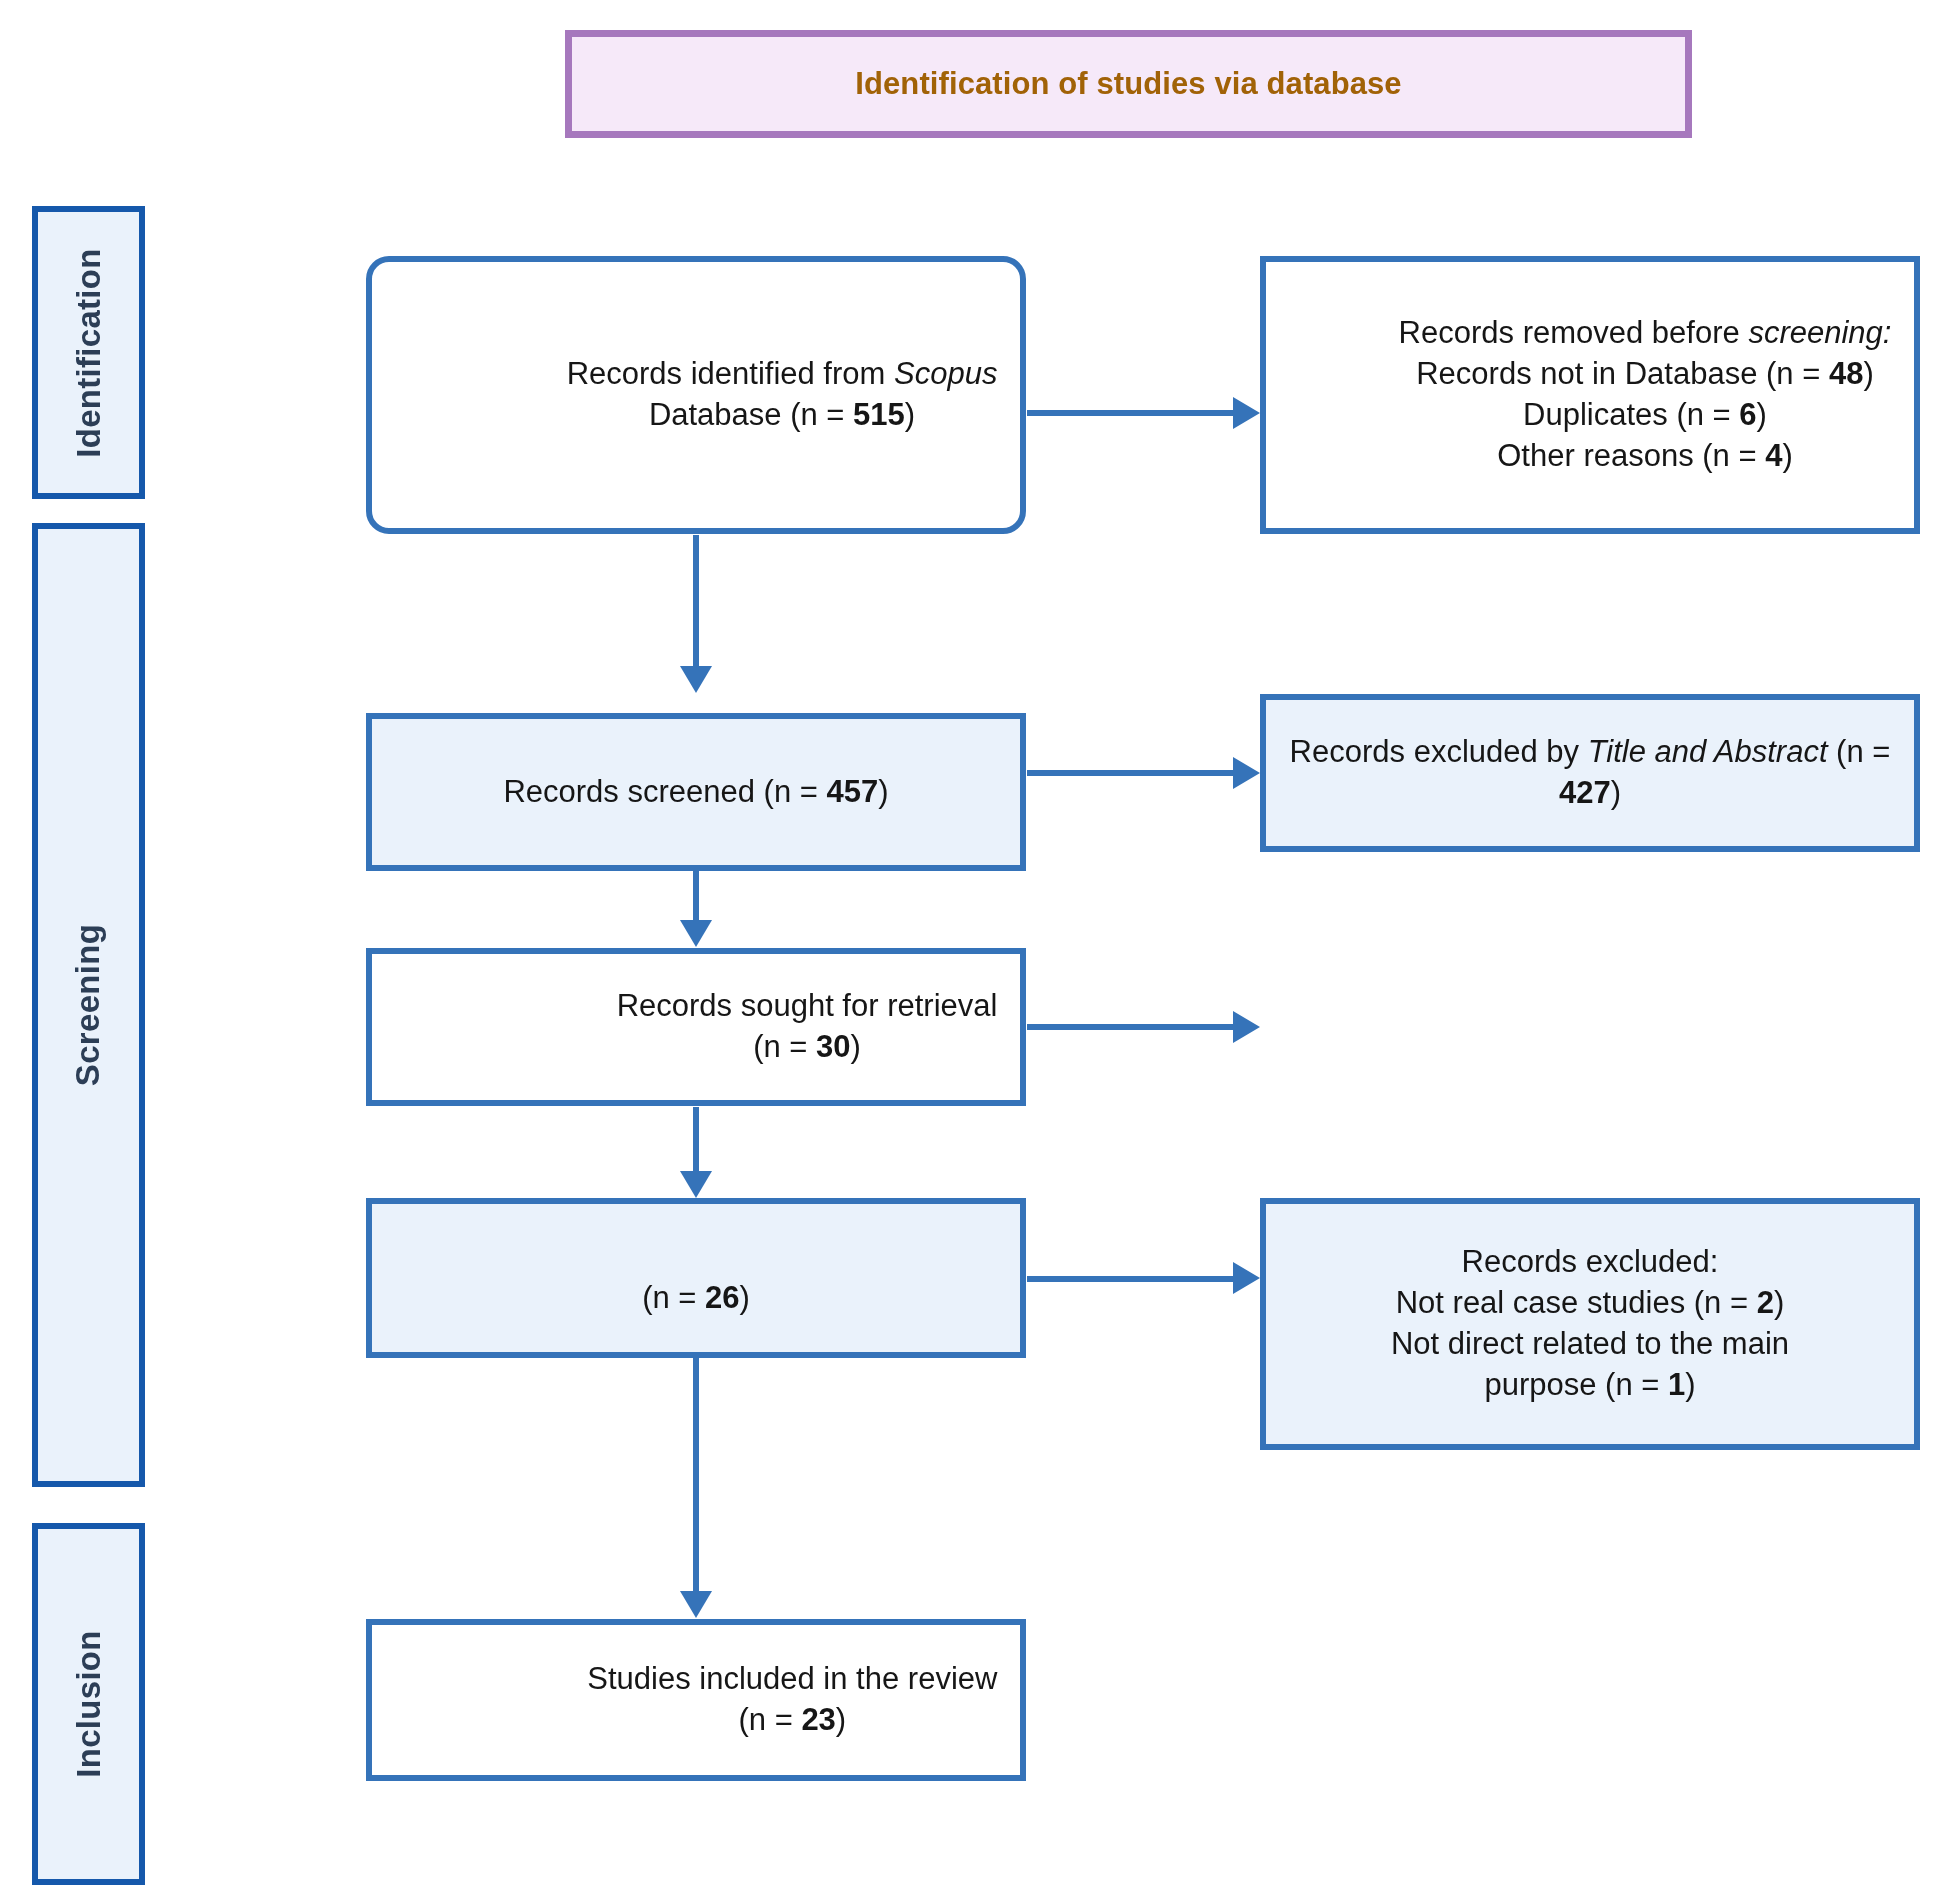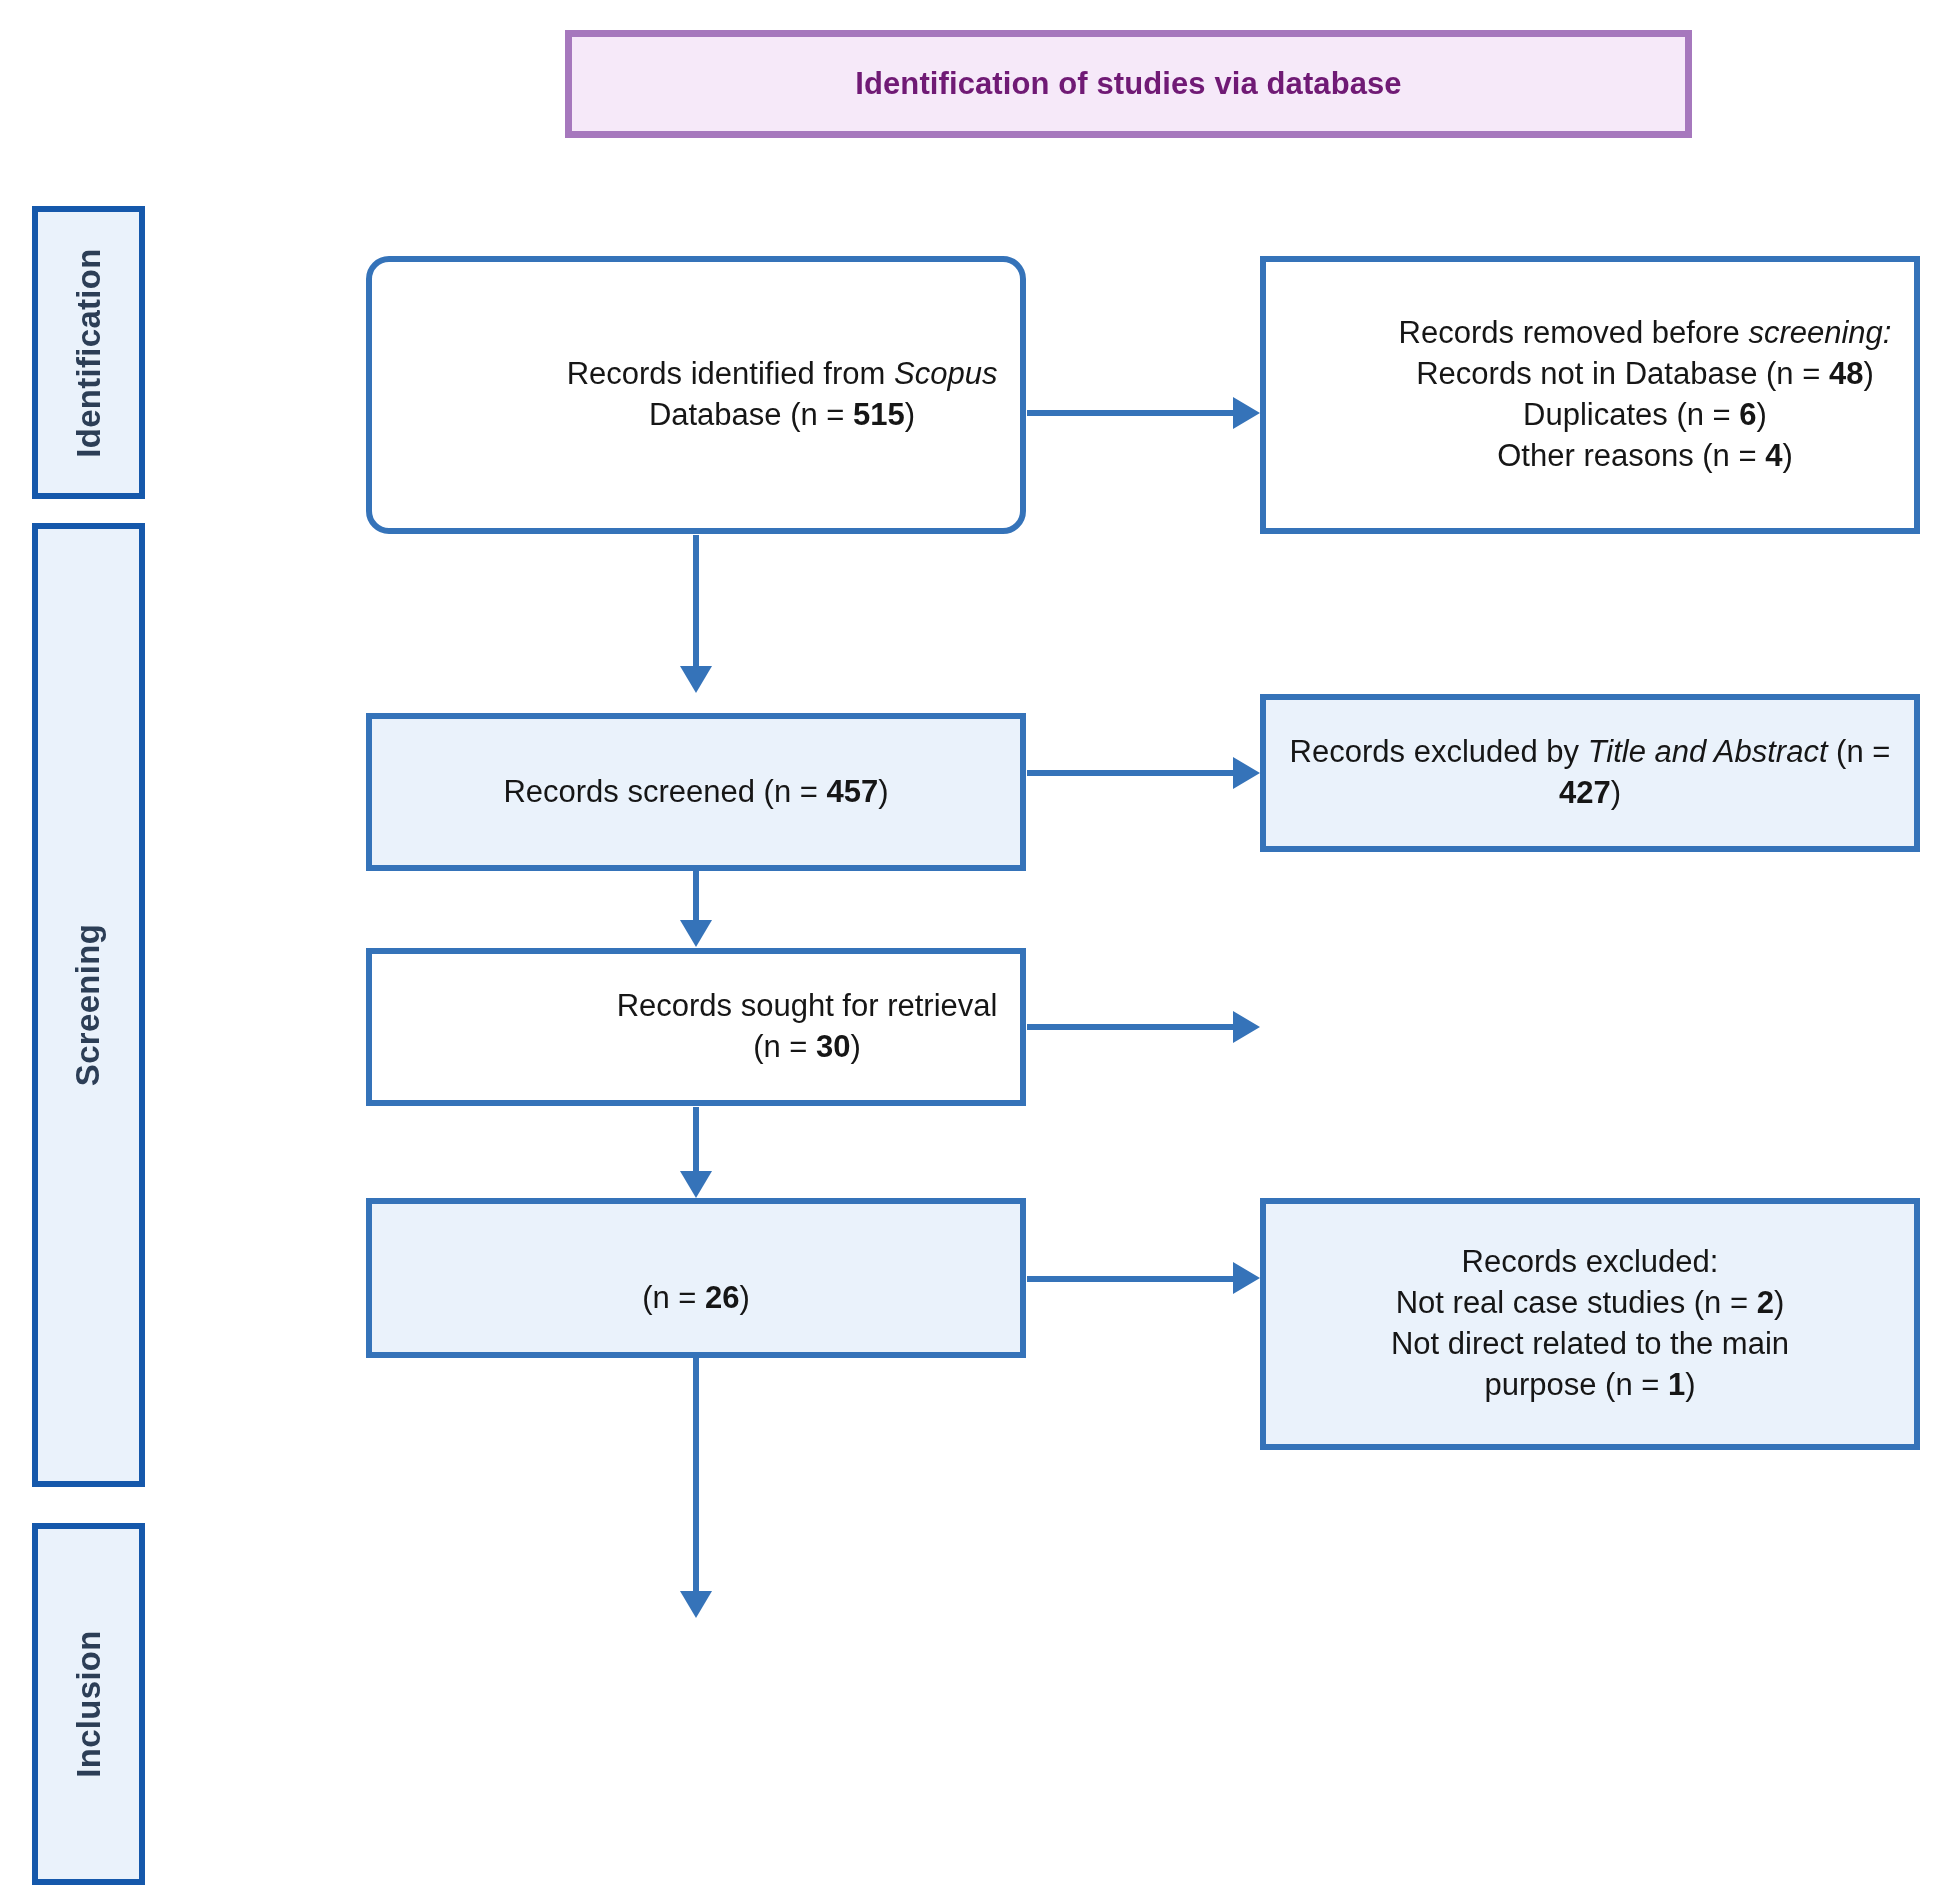--- a/index.html
+++ b/index.html
@@ -11,21 +11,21 @@
 
   
   .title-box{
     position:absolute;left:565px;top:30px;width:1127px;height:108px;
     box-sizing:border-box;
     background:#f6e9f9;
     border:7.3px solid #a678bd;
     display:flex;align-items:center;justify-content:center;
   }
   .title-text{
-    font-size:31px;font-weight:bold;color:#701a75;letter-spacing:0.1px;
+    font-size:31px;font-weight:bold;color:#a16207;letter-spacing:0.1px;
     white-space:nowrap;
   }
 
   
   .stage-label{
     position:absolute;left:32px;width:113px;
     box-sizing:border-box;
     background:#eaf2fb;
     border:6px solid #1558ab;
     display:flex;align-items:center;justify-content:center;
@@ -175,15 +175,21 @@
 
   <div class="fbox tint" id="box-excluded-final">
     <div class="btext">
       <span>Records excluded:</span><br>
       <span>Not real case studies (n = </span><span class="bd">2</span><span>)</span><br>
       <span>Not direct related to the main</span><br>
       <span>purpose (n = </span><span class="bd">1</span><span>)</span>
     </div>
   </div>
 
+  <div class="fbox white" id="box-included">
+    <div class="btext">
+      <span>Studies included in the review</span><br>
+      <span>(n = </span><span class="bd">23</span><span>)</span>
+    </div>
+  </div>
 
 </div>
 
 
 </body></html>

